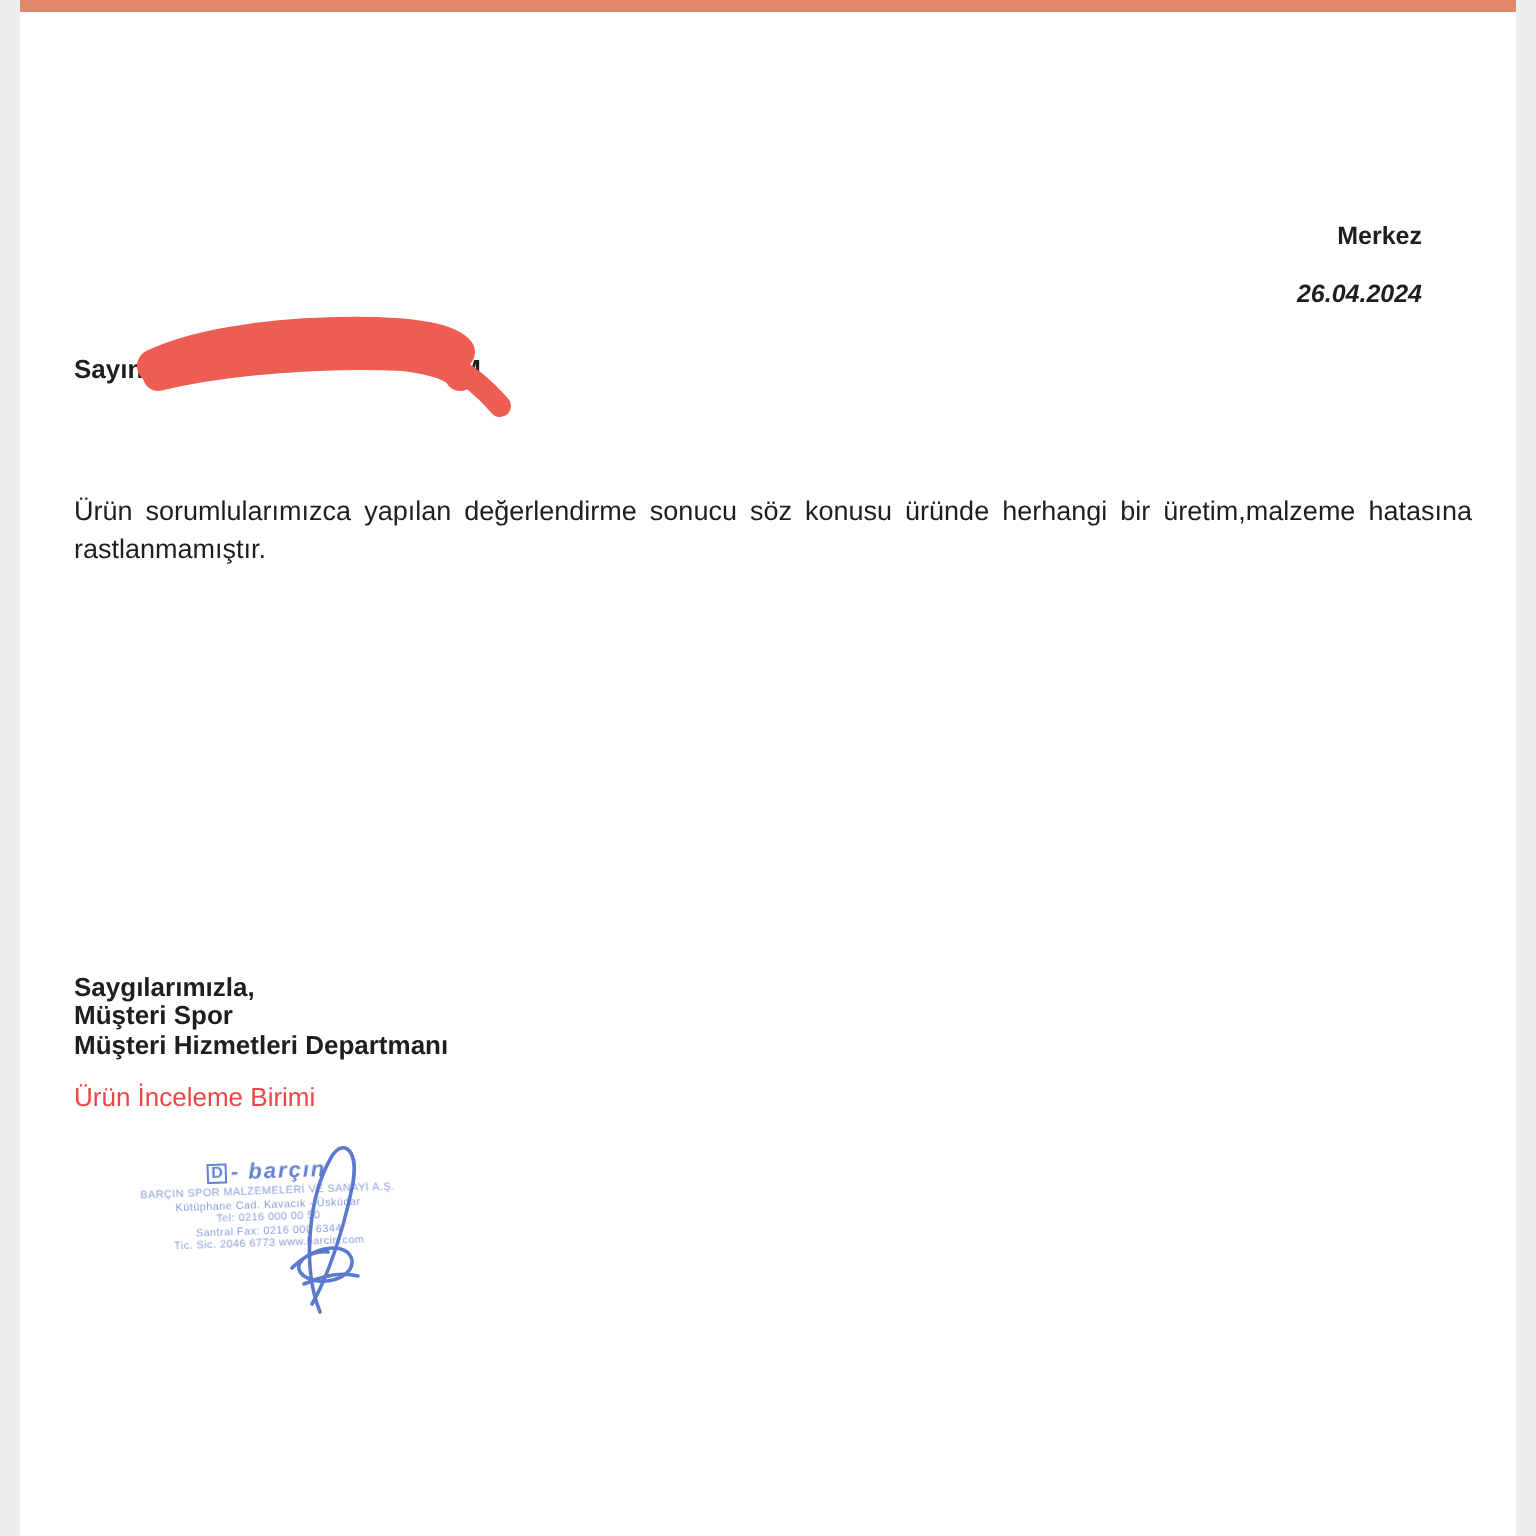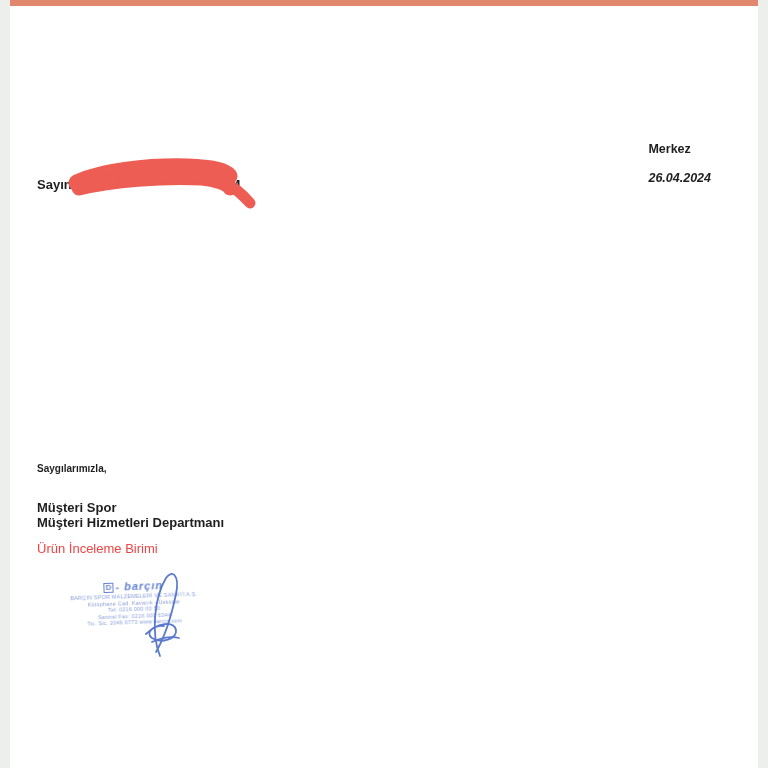--- a/index.html
+++ b/index.html
@@ -15,21 +15,22 @@
     position: absolute;
     left: 10px; right: 10px; top: 0; bottom: 0;
     background: #ffffff;
   }
   .accent-bar {
     position: absolute;
     left: 0; right: 0; top: 0; height: 6px;
   }
   .header-block {
     position: absolute;
-    top: 142px; right: 47px;
+    top: 111px; right: 47px;
+    text-align: right;
     font-weight: bold;
     font-size: 12.5px;
     line-height: 14px;
   }
   .header-block .date-line { margin-top: 15px; font-style: italic; }
   .salutation-line {
     position: absolute;
     left: 27px; top: 177px;
     font-weight: bold;
     font-size: 13px;
@@ -51,23 +52,23 @@
   .letter-body {
     position: absolute;
     left: 27px; right: 22px; top: 246px;
     font-size: 13.5px;
     line-height: 19px;
     text-align: justify;
   }
   .letter-body p { margin: 0 0 11px 0; }
   .regards-line {
     position: absolute;
-    left: 27px; top: 463px;
+    left: 27px; top: 486px;
     font-weight: bold;
-    font-size: 10px;
+    font-size: 13px;
   }
   .signature-block {
     position: absolute;
     left: 27px; top: 501px;
     font-weight: bold;
     font-size: 13px;
     line-height: 14.5px;
   }
   .unit-line {
     position: absolute;
@@ -134,20 +135,21 @@
   <svg class="redaction-scribble" width="200" height="52" viewBox="0 0 200 52">
     <g fill="none" stroke="#ed5d53" stroke-linecap="round" stroke-linejoin="round">
       <path d="M11 25 C 36 13, 82 8, 122 9 C 147 10, 159 13, 163 18" stroke-width="17"></path>
       <path d="M13 30 C 46 22, 96 18, 136 20 C 153 22, 162 26, 164 30" stroke-width="15"></path>
       <path d="M60 22 C 95 17, 130 17, 155 21" stroke-width="14"></path>
       <path d="M158 24 C 168 29, 177 37, 184 45" stroke-width="11"></path>
     </g>
   </svg>
 
   <div class="letter-body">
+    <p>Ürün sorumlularımızca yapılan değerlendirme sonucu söz konusu üründe herhangi bir üretim,malzeme hatasına rastlanmamıştır.</p>
   </div>
 
   <div class="regards-line">Saygılarımızla,</div>
 
   <div class="signature-block">
     <div>Müşteri Spor</div>
     <div>Müşteri Hizmetleri Departmanı</div>
   </div>
 
   <div class="unit-line">Ürün İnceleme Birimi</div>

